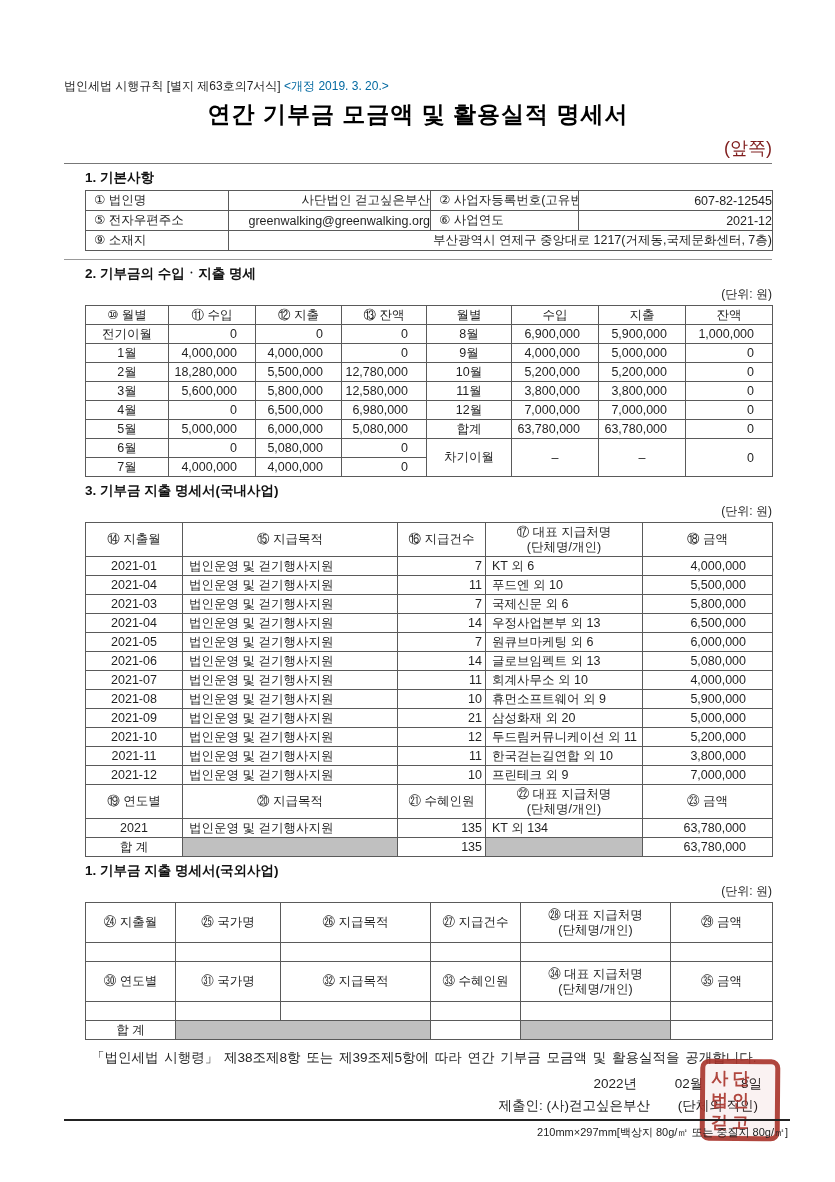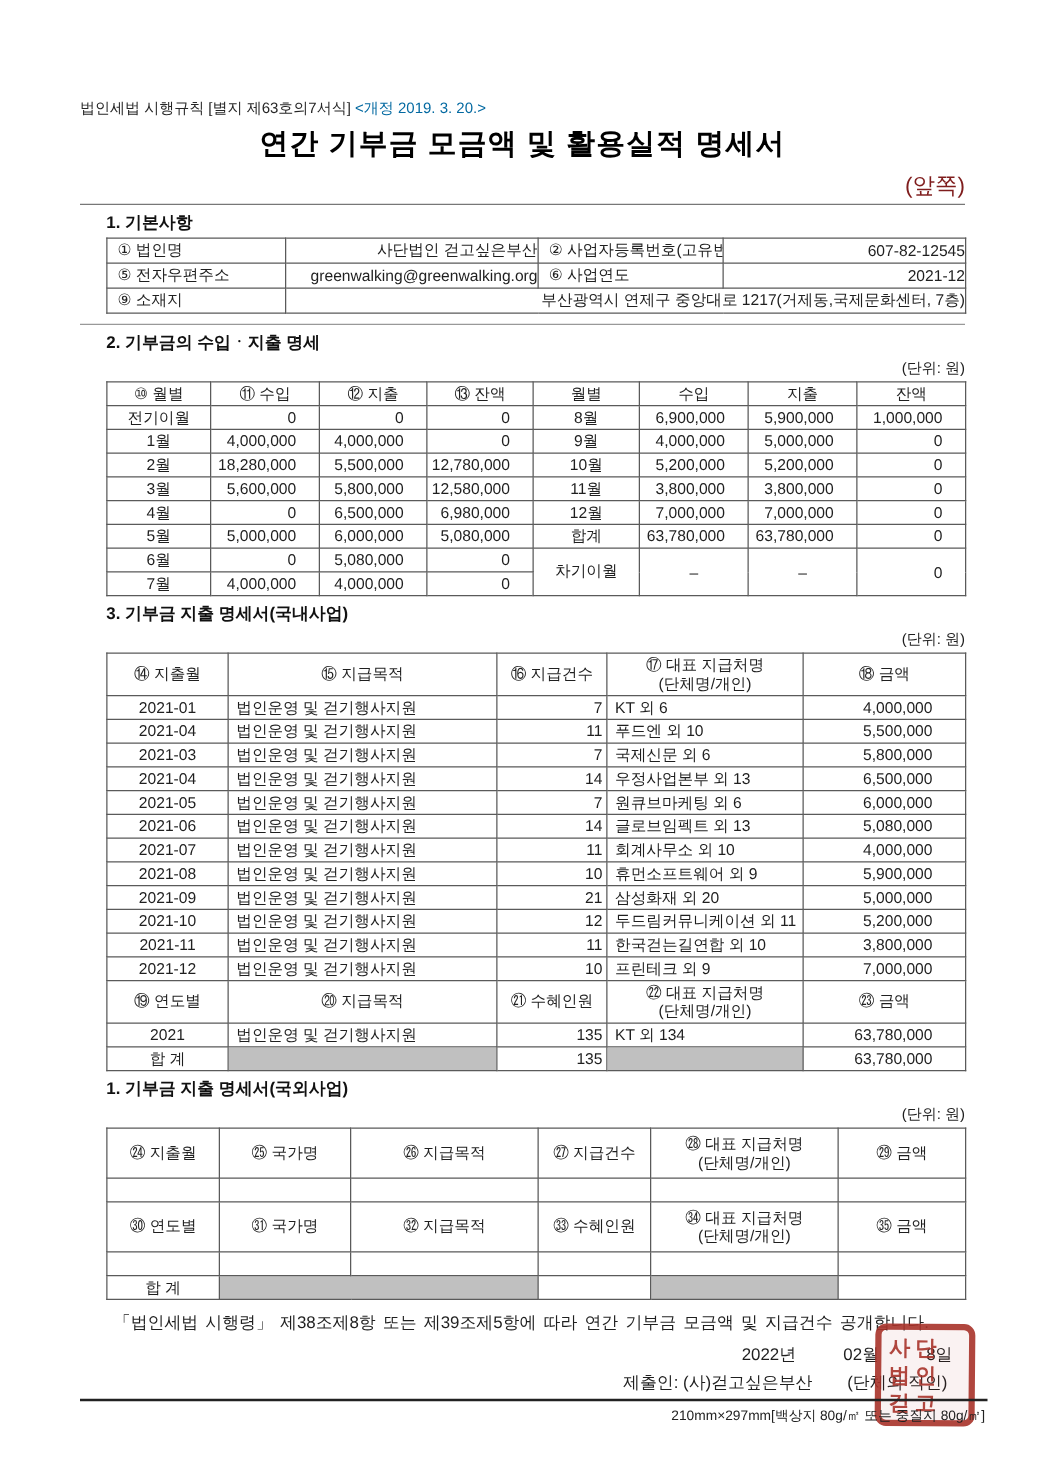--- a/index.html
+++ b/index.html
@@ -388,21 +388,21 @@
         <tr>
           <td class="c">합 계</td>
           <td class="gray" colspan="2"></td>
           <td></td>
           <td class="gray"></td>
           <td></td>
         </tr>
       </tbody>
     </table>
 
-    <div class="decl">「법인세법 시행령」  제38조제8항 또는 제39조제5항에 따라 연간 기부금 모금액 및 지급건수 공개합니다.</div>
+    <div class="decl">「법인세법 시행령」  제38조제8항 또는 제39조제5항에 따라 연간 기부금 모금액 및 활용실적을 공개합니다.</div>
 
     <div class="footer-block">
       <div class="date-line">
         <span>2022년</span>
         <span>02월</span>
         <span>8일</span>
       </div>
       <div class="submit-line">
         <span>제출인: (사)걷고싶은부산</span>
         <span class="gap">(단체의 직인)</span>

